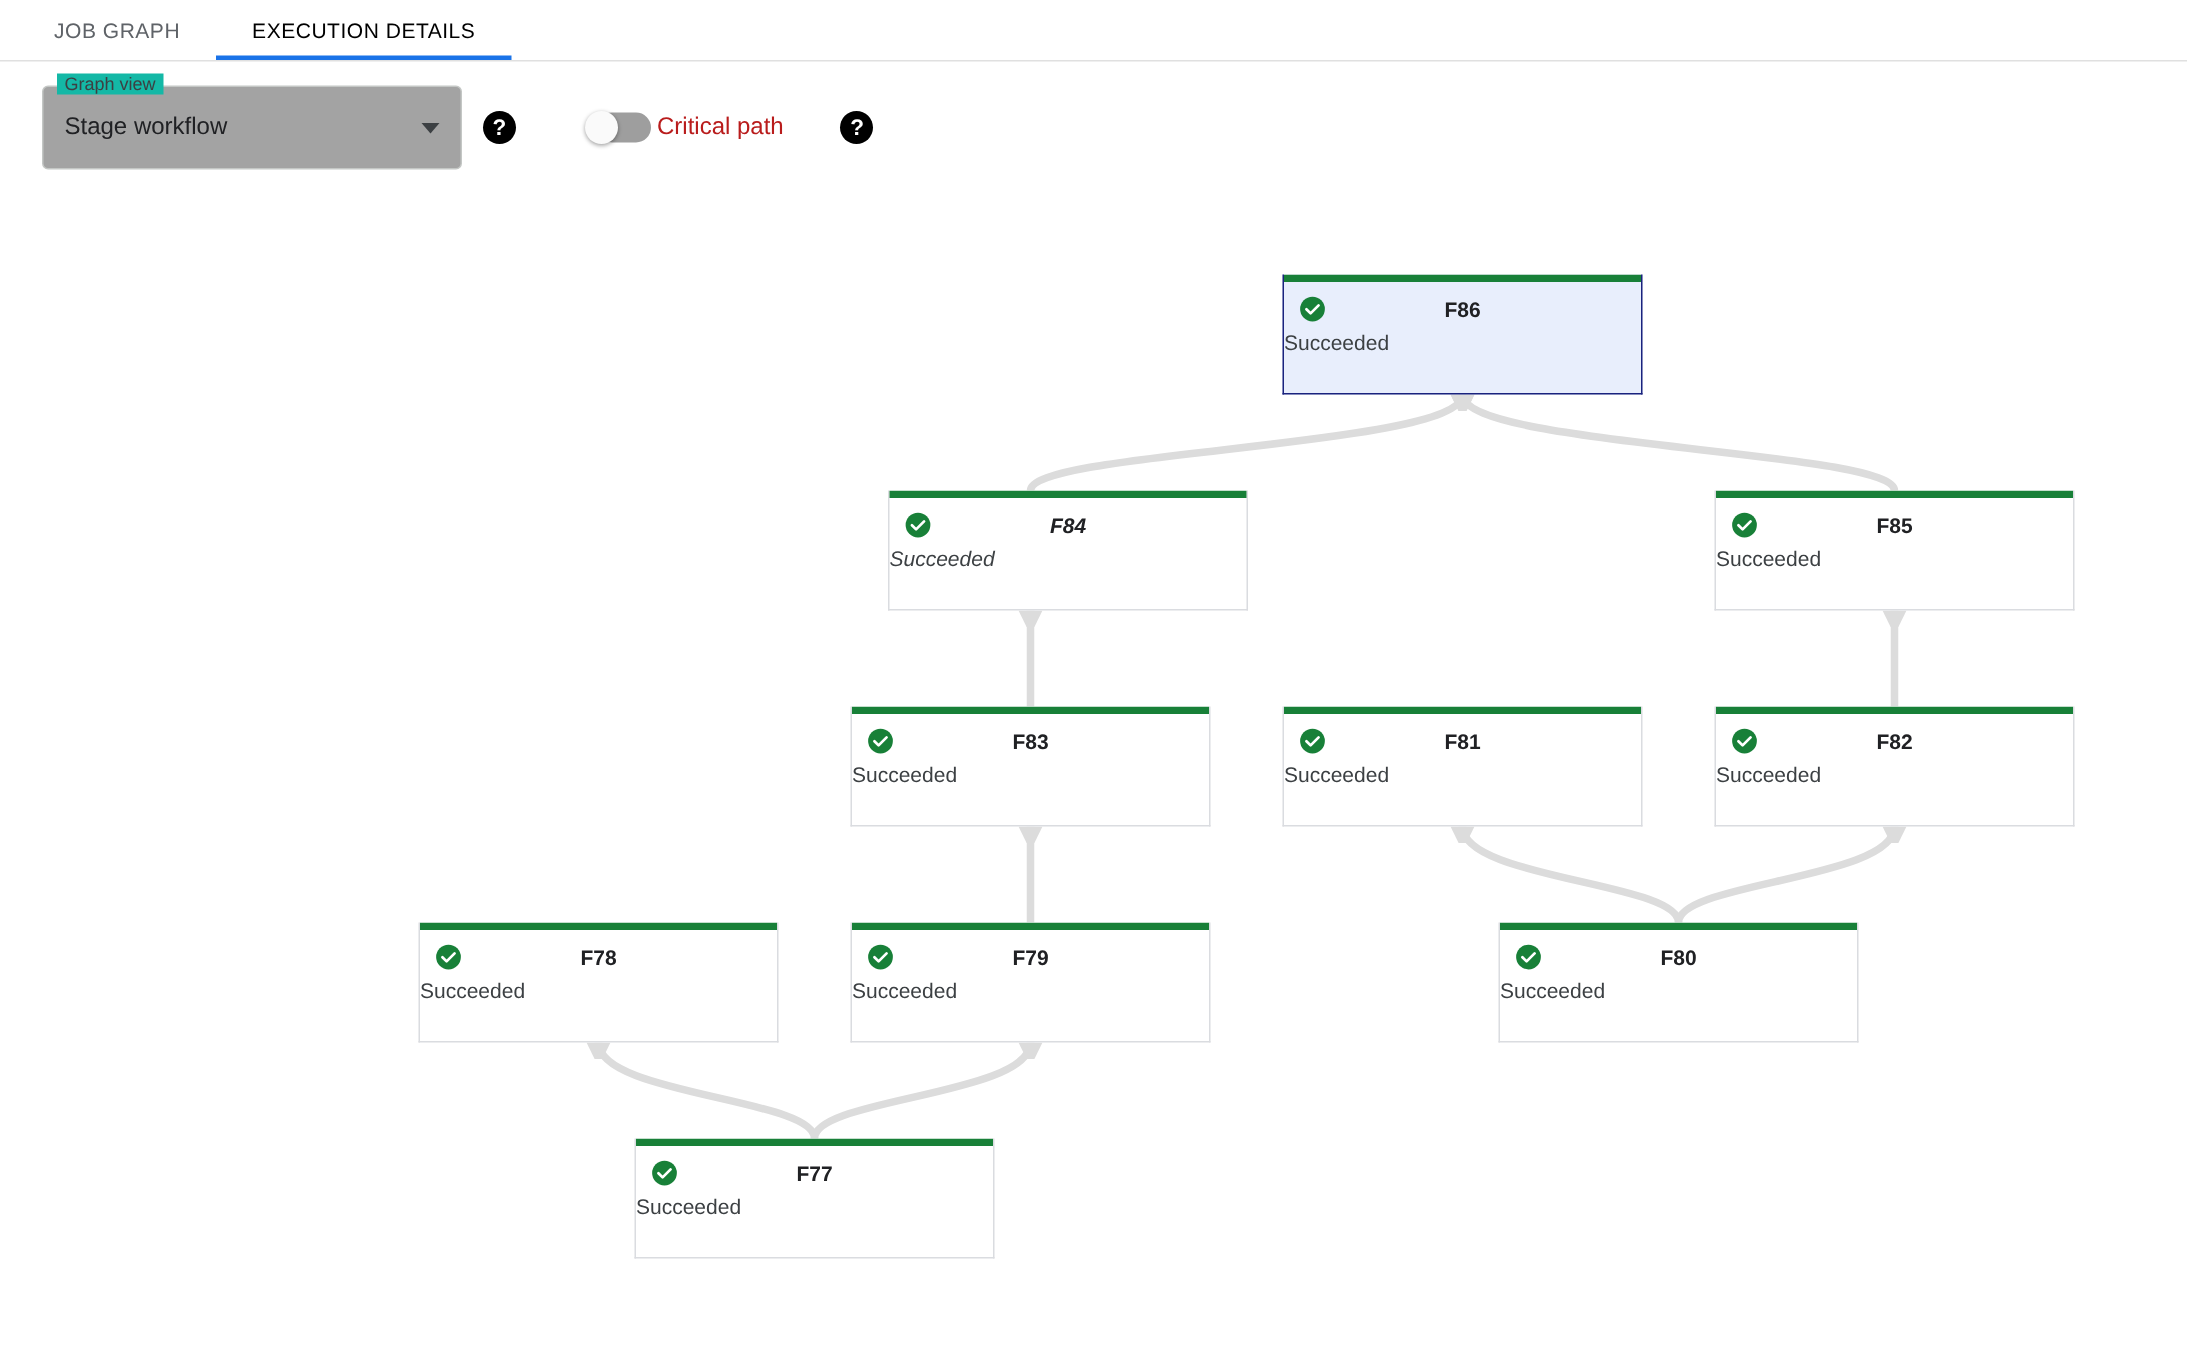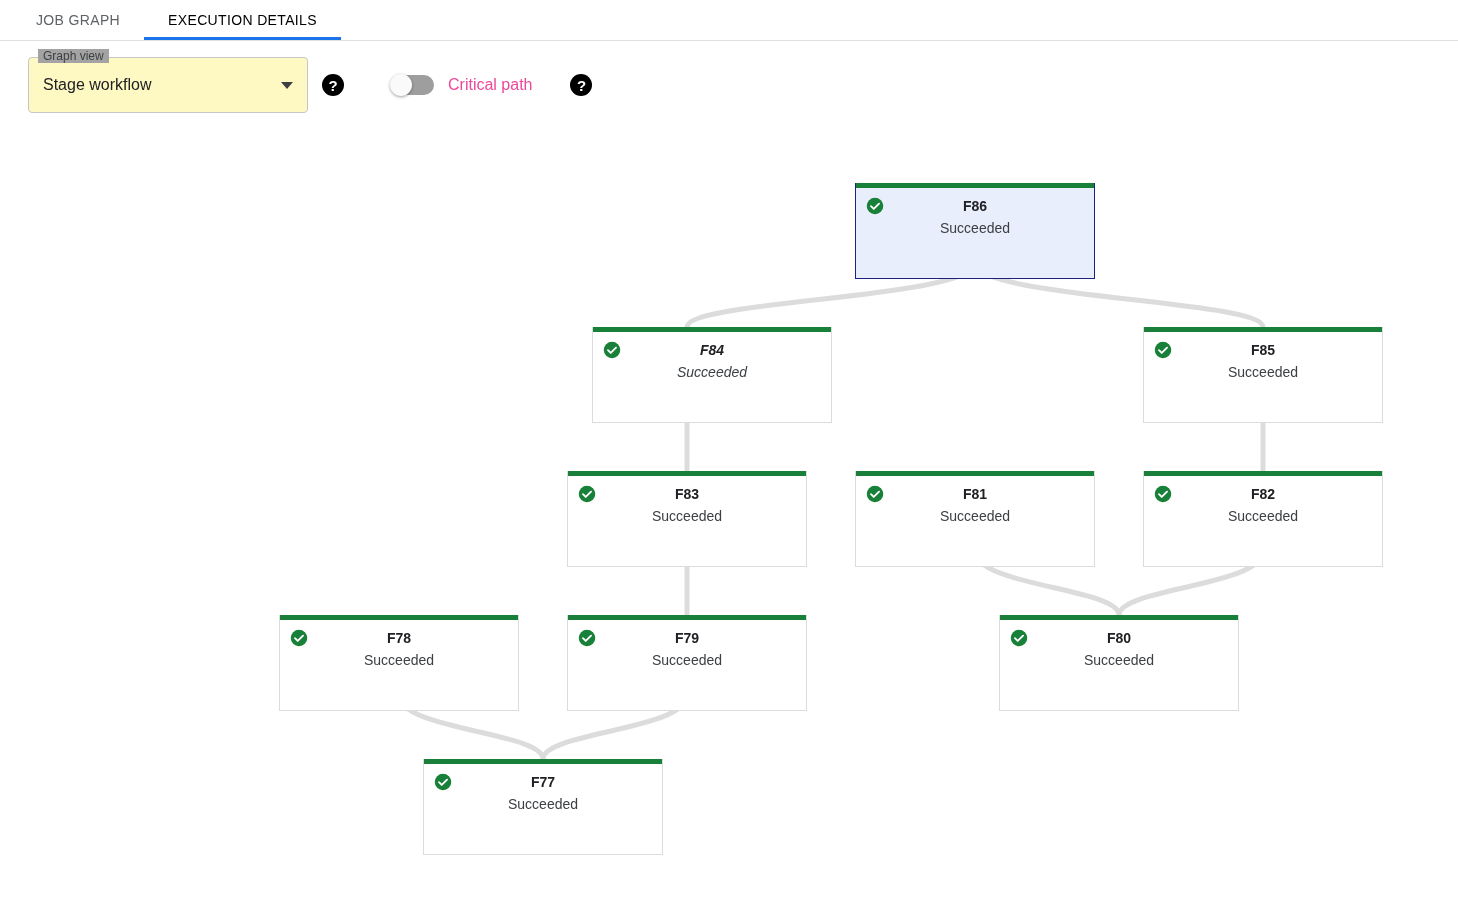--- a/index.html
+++ b/index.html
@@ -59,32 +59,32 @@
     position: relative;
     width: 280px;
     height: 56px;
     margin-top: 8px;
   }
   .select-box {
     position: absolute;
     inset: 0;
     border: 1px solid #c4c7c5;
     border-radius: 4px;
-    background: #fef9c3;
+    background: #a3a3a3;
     display: flex;
     align-items: center;
     padding: 0 14px 0 14px;
     cursor: pointer;
   }
   .select-label {
     position: absolute;
     top: -8px;
     left: 10px;
     padding: 0 5px;
-    background: #a3a3a3;
+    background: #14b8a6;
     font-size: 12px;
     color: #3c4043;
     line-height: 14px;
     white-space: nowrap;
   }
   .select-value {
     flex: 1;
     font-size: 16px;
     color: #202124;
     line-height: 20px;
@@ -136,43 +136,43 @@
   .switch-knob {
     position: absolute;
     left: 0; top: 0;
     width: 22px; height: 22px;
     border-radius: 50%;
     background: #fafafa;
     box-shadow: 0 1px 3px rgba(0,0,0,.38);
   }
   .toggle-text {
     font-size: 16px;
-    color: #ec4899;
-    margin-left: 14px;
+    color: #b91c1c;
+    margin-left: 4px;
     white-space: nowrap;
   }
   .help-after-toggle { margin-left: 38px; }
 
   
   .canvas {
     position: relative;
     width: 1458px;
     height: 786px;
     overflow: hidden;
   }
   .edges {
     position: absolute;
     left: 0; top: 0;
     width: 1458px; height: 786px;
     pointer-events: none;
   }
   .node {
     position: absolute;
     width: 240px;
-    height: 96px;
+    height: 80px;
     background: #ffffff;
     border: 1px solid #dadce0;
     border-top: none;
     cursor: pointer;
     overflow: hidden;
   }
   .node.selected {
     background: #e8eefc;
     border: 1px solid #1a237e;
     border-top: none;
@@ -196,21 +196,21 @@
     text-align: center;
     font-size: 14px;
     font-weight: bold;
     color: #202124;
     line-height: 18px;
   }
   .node-status {
     position: absolute;
     left: 0; right: 0;
     top: 36px;
-    text-align: center;
+    text-align: left;
     font-size: 14px;
     color: #3c4043;
     line-height: 18px;
   }
 </style>
 </head>
 <body>
 
 <div class="tabbar">
   <button class="tab">JOB GRAPH</button>

